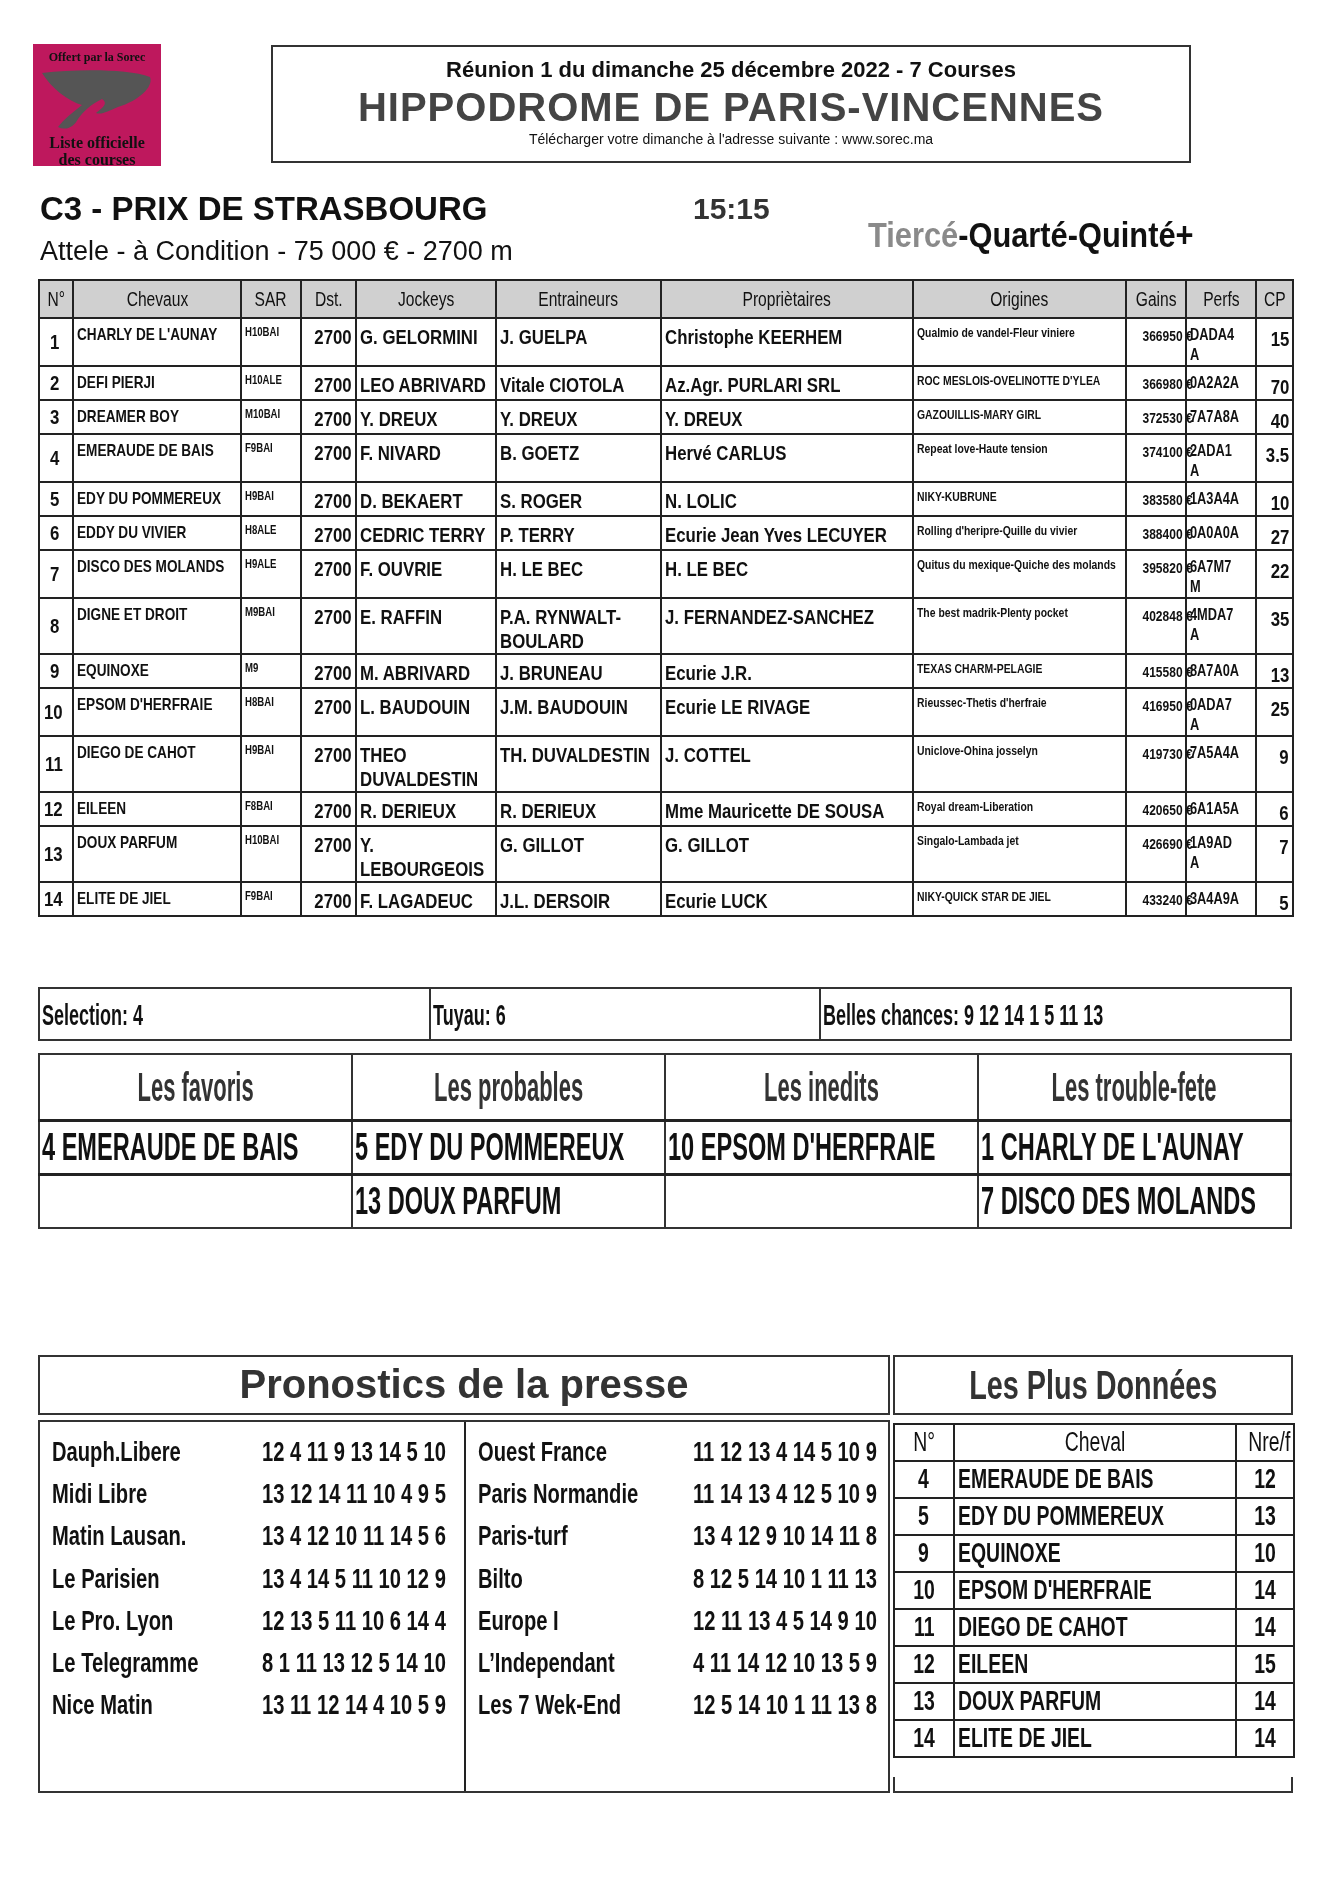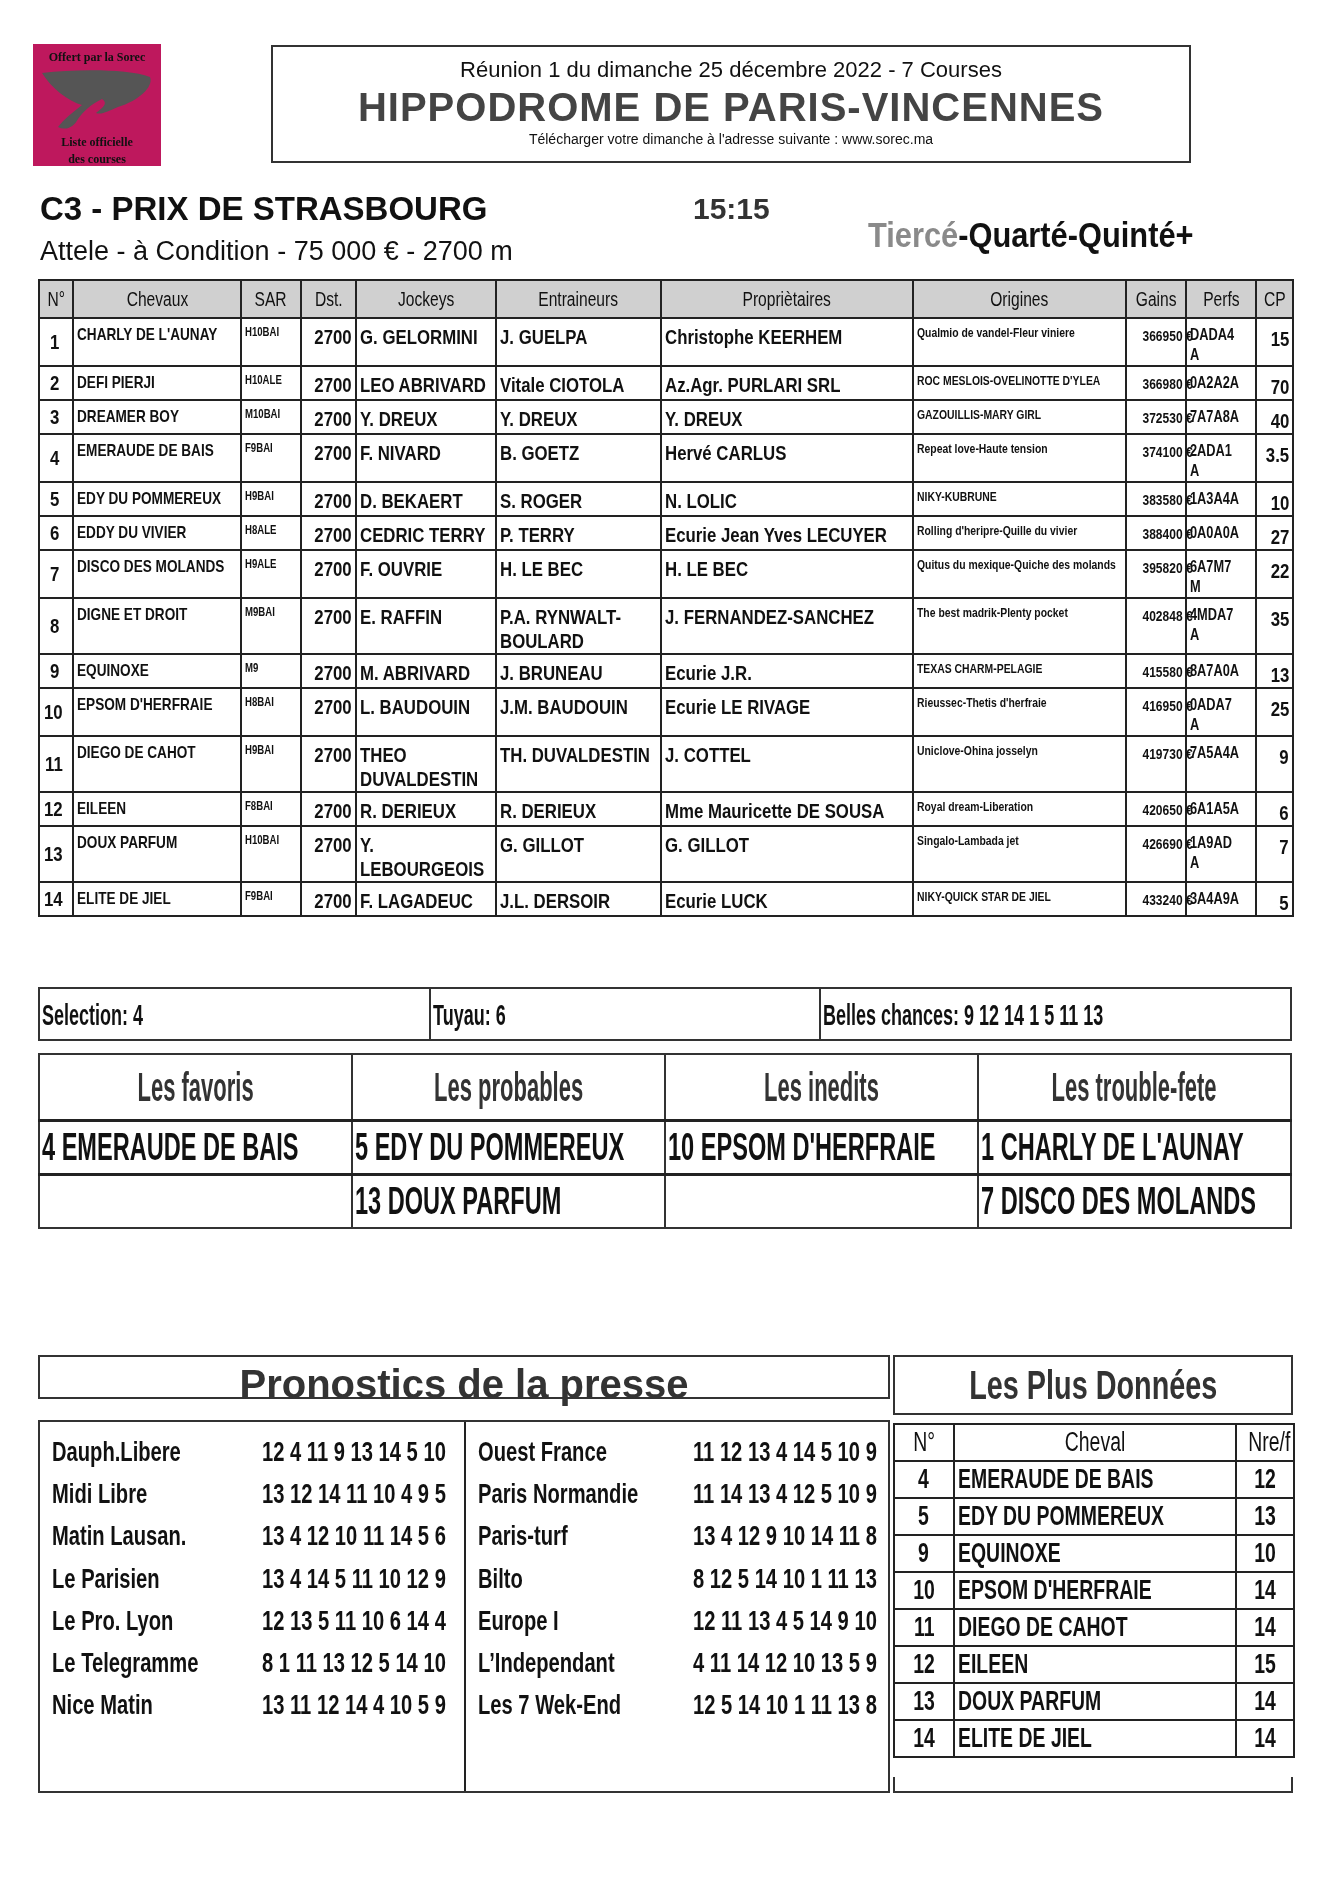--- a/index.html
+++ b/index.html
@@ -1,25 +1,25 @@
 <!DOCTYPE html>
 <html><head>
 <meta charset="utf-8">
 <style>
   html,body{margin:0;padding:0;background:#fff;}
   body{width:1330px;height:1883px;position:relative;overflow:hidden;font-family:"Liberation Sans",sans-serif;color:#111;}
   .abs{position:absolute;}
   
   .logo{left:33px;top:44px;width:128px;height:122px;background:#be185d;text-align:center;font-family:"Liberation Serif",serif;}
   .logo .t1{font-size:12px;font-weight:bold;margin-top:6px;}
-  .logo .t2{font-size:12px;font-weight:bold;line-height:15px;margin-top:2px;}
+  .logo .t2{font-size:16px;font-weight:bold;line-height:15px;margin-top:2px;}
   .logo svg{display:block;margin:2px auto 0;}
   
   .hdr{left:271px;top:45px;width:920px;height:118px;border:2px solid #333;text-align:center;box-sizing:border-box;}
-  .hdr .l1{font-size:22px;font-weight:normal;margin-top:10px;}
+  .hdr .l1{font-size:22px;font-weight:bold;margin-top:10px;}
   .hdr .l2{font-size:40px;font-weight:bold;color:#444;letter-spacing:1px;line-height:44px;margin-top:2px;}
   .hdr .l3{font-size:14px;margin-top:2px;}
   .race-title{left:40px;top:190px;font-size:33px;font-weight:bold;}
   .race-time{left:693px;top:192px;font-size:30px;font-weight:bold;color:#333;}
   .race-sub{left:40px;top:236px;font-size:27px;}
   .bets{left:868px;top:215px;font-size:35px;font-weight:bold;font-family:"Liberation Sans",sans-serif;transform:scaleX(0.88);transform-origin:left;}
   .bets .grey{color:#8a8a8a;}
   
   table{border-collapse:collapse;}
   .main{position:absolute;left:38px;top:279px;width:1254px;table-layout:fixed;}
@@ -44,21 +44,21 @@
   .sel div:last-child{border-right:none;}
   .sel span{display:inline-block;transform:scaleX(0.6);transform-origin:left;white-space:nowrap;}
   
   .groups{position:absolute;left:38px;top:1053px;width:1254px;table-layout:fixed;}
   .groups th,.groups td{border:2px solid #333;}
   .groups th{height:62px;font-size:40px;font-weight:bold;color:#333;}
   .groups td{height:51px;font-size:38px;font-weight:bold;padding:0 2px;border-top:3px solid #222;}
   .groups th span{display:inline-block;transform:scaleX(0.55);}
   .groups td span{display:inline-block;transform:scaleX(0.62);transform-origin:left;white-space:nowrap;}
   
-  .press-title{position:absolute;left:38px;top:1355px;width:852px;height:44px;border:2px solid #333;box-sizing:border-box;text-align:center;font-size:40px;font-weight:bold;color:#333;line-height:54px;}
+  .press-title{position:absolute;left:38px;top:1355px;width:852px;height:60px;border:2px solid #333;box-sizing:border-box;text-align:center;font-size:40px;font-weight:bold;color:#333;line-height:54px;}
   .press-box{position:absolute;left:38px;top:1420px;width:852px;height:373px;border:2px solid #333;box-sizing:border-box;}
   .press-col{position:absolute;top:0;width:424px;height:369px;}
   .press-col.c2{left:424px;border-left:2px solid #222;}
   .press-row{position:absolute;left:12px;font-size:28px;font-weight:bold;height:40px;}
   .press-row .nm{position:absolute;left:0;white-space:nowrap;transform:scaleX(0.72);transform-origin:left;}
   .press-row .vl{position:absolute;left:210px;white-space:nowrap;transform:scaleX(0.72);transform-origin:left;}
   .c2 .press-row .vl{left:215px;}
   
   .pd-title{position:absolute;left:893px;top:1355px;width:400px;height:60px;border:2px solid #333;box-sizing:border-box;text-align:center;font-size:40px;font-weight:bold;color:#333;line-height:56px;}
   .pd-title span{display:inline-block;transform:scaleX(0.72);}

